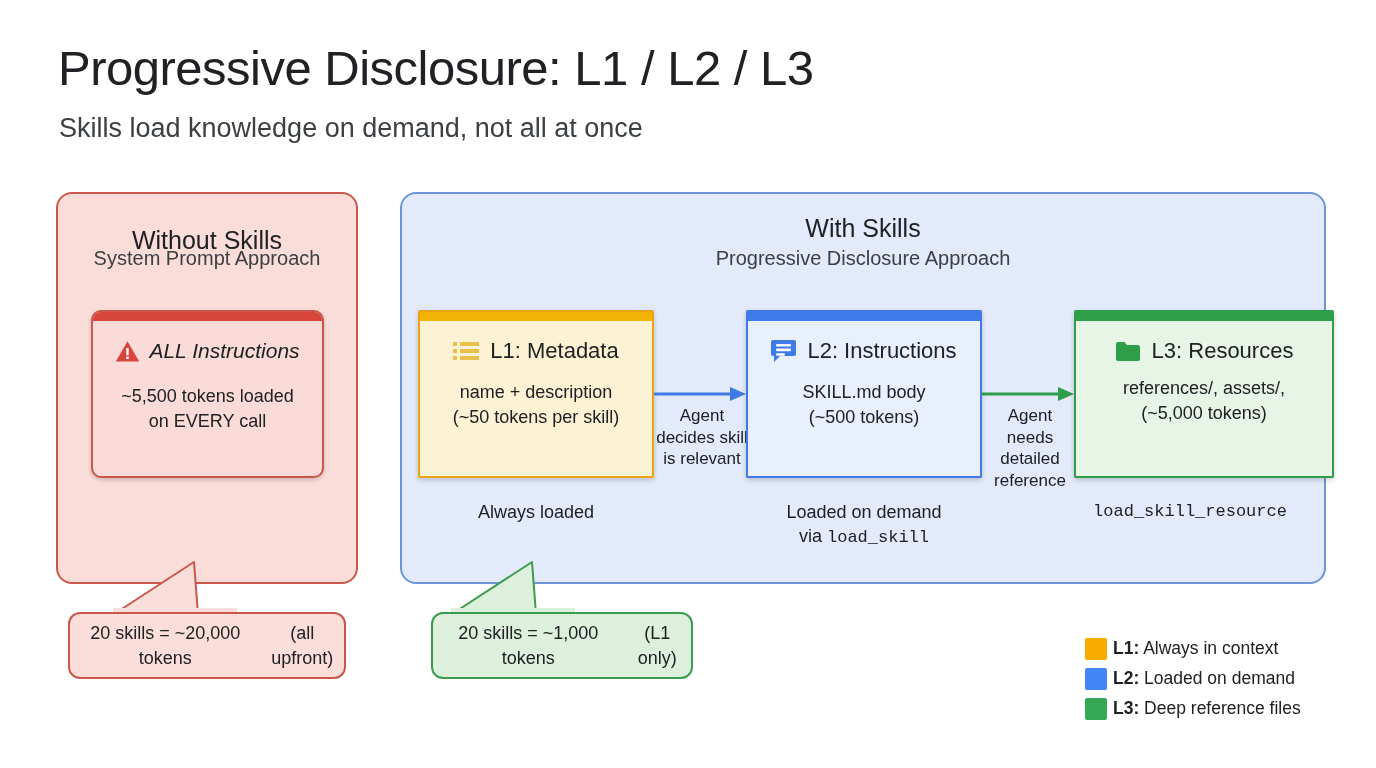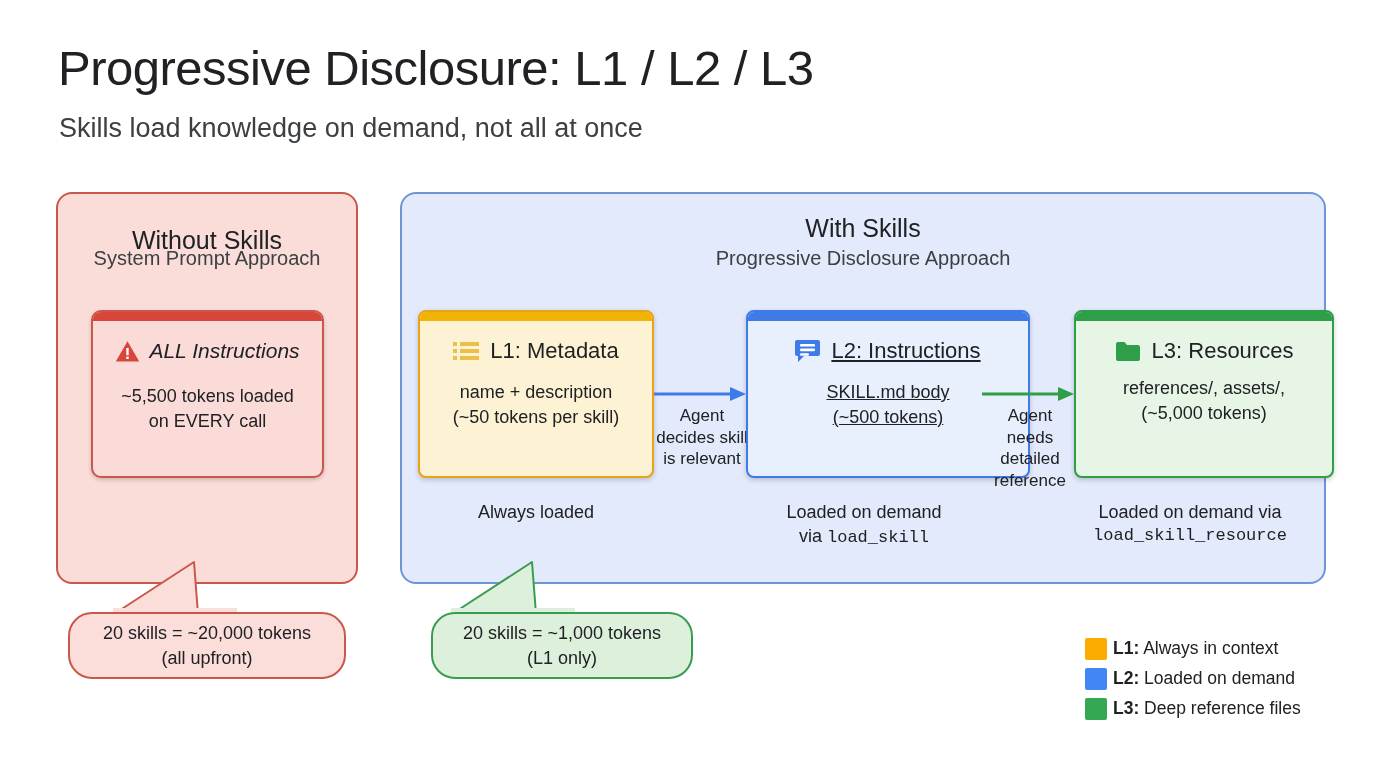--- a/index.html
+++ b/index.html
@@ -105,21 +105,21 @@
     font-size: 18px;
     line-height: 25px;
     color: #202124;
   }
 
   
   .level-card {
     position: absolute;
     top: 310px;
     height: 168px;
-    border-radius: 8px;
+    border-radius: 2px;
     box-sizing: border-box;
     overflow: hidden;
     box-shadow: 0 2px 5px rgba(0,0,0,0.20);
   }
   .level-card .cap { height: 9px; }
   .level-head {
     display: flex;
     align-items: center;
     justify-content: center;
     gap: 11px;
@@ -132,21 +132,21 @@
   .level-body {
     margin-top: 16px;
     text-align: center;
     font-size: 18px;
     line-height: 25px;
     color: #202124;
     padding: 0 24px;
   }
   #card-l1 { left: 418px; width: 236px; background: #FDF2D4; border: 2px solid #E8A317; }
   #card-l1 .cap { background: #F2B307; }
-  #card-l2 { left: 746px; width: 284px; background: #E8EFFD; border: 2px solid #3F7BE8; text-decoration: underline; }
+  #card-l2 { left: 746px; width: 236px; background: #E8EFFD; border: 2px solid #3F7BE8; }
   #card-l2 .cap { background: #3F7BE8; }
   #card-l3 { left: 1074px; width: 260px; background: #E6F5E6; border: 2px solid #2F9E48; }
   #card-l3 .cap { background: #2F9E48; }
 
   
   .card-caption {
     position: absolute;
     text-align: center;
     font-size: 18px;
     line-height: 24px;
@@ -165,27 +165,27 @@
     line-height: 21.5px;
     color: #202124;
     width: 92px;
   }
   #arrow-label-1 { left: 656px; top: 405px; }
   #arrow-label-2 { left: 984px; top: 405px; }
 
   
   .callout {
     position: absolute;
-    border-radius: 24px;
+    border-radius: 12px;
     box-sizing: border-box;
     text-align: center;
     font-size: 18px;
     line-height: 25px;
     display: flex;
-    flex-direction: column;
+    flex-direction: row;
     align-items: center;
     justify-content: center;
     color: #202124;
   }
   #callout-red {
     left: 68px; top: 612px;
     width: 278px; height: 67px;
     background: #FBDEDA;
     border: 2px solid #C9584C;
   }
@@ -329,21 +329,20 @@
       </svg>
     </span>
     <span class="label">L3: Resources</span>
   </div>
   <div class="level-body" style="margin-top:12px;">
     <div>references/, assets/,</div>
     <div>(~5,000 tokens)</div>
   </div>
 </div>
 <div class="card-caption" id="cap-l3">
-  <div>Loaded on demand via</div>
   <div class="mono">load_skill_resource</div>
 </div>
 
 <svg class="abs" style="left:448px; top:560px;" width="130" height="62" viewBox="0 0 130 62">
   <path d="M84 2 L88 54 L4 54 Z" fill="#DDF0DC" stroke="#3B9C4F" stroke-width="2" stroke-linejoin="round"></path>
   <rect x="3" y="48" width="124" height="13" fill="#DDF0DC"></rect>
 </svg>
 
 <div class="abs callout" id="callout-green">
   <div>20 skills = ~1,000 tokens</div>

